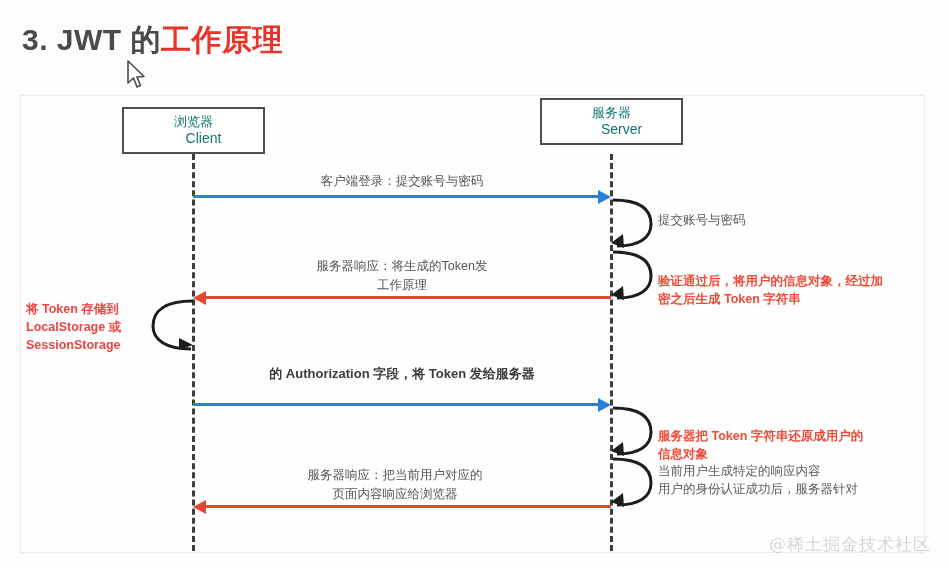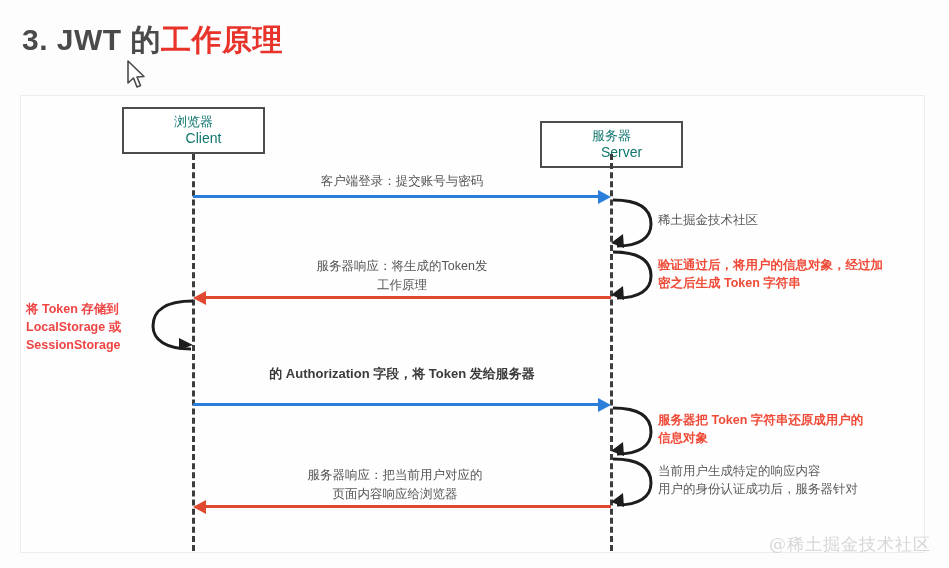--- a/index.html
+++ b/index.html
@@ -68,21 +68,21 @@
   .participant-box .en { font-size: 14px; margin-left: 20px; }
 
   #participant-client {
     left: 122px;
     top: 107px;
     width: 143px;
     height: 47px;
   }
   #participant-server {
     left: 540px;
-    top: 121px;
+    top: 98px;
     width: 143px;
     height: 47px;
   }
 
   
   .lifeline {
     position: absolute;
     top: 154px;
     width: 0;
     height: 397px;
@@ -129,21 +129,21 @@
   }
 
   
   .note {
     position: absolute;
     font-size: 12.5px;
     line-height: 1.45;
     white-space: nowrap;
   }
   .note.gray { color: #5a5a5a; }
-  .note.red  { color: #ef4b38; font-weight: bold; }
+  .note.red  { color: #ef4b38; font-weight: bold; margin-top: 16px; }
   .note.green {
     color: #ef4444;
     font-weight: bold;
     text-align: left;
   }
 
   
   #watermark {
     position: absolute;
     right: 18px;
@@ -184,21 +184,21 @@
   <div>客户端登录：提交账号与密码</div>
 </div>
 <div class="msg-line blue" style="left:193px; top:195px; width:405px;"></div>
 <div class="arrow-head right-blue" style="left:598px; top:190px;"></div>
 
 <svg class="self-loop" style="left:611px; top:196px;" viewBox="0 0 46 56">
   <path d="M2 4 C30 4, 40 14, 40 28 C40 42, 28 50, 6 50" fill="none" stroke="#1d1d1d" stroke-width="3"></path>
   <path d="M14 42 L2 51 L15 56 Z" fill="#1d1d1d" transform="translate(-2,-4)"></path>
 </svg>
 <div class="note gray" style="left:658px; top:211px;">
-  <div>稀土掘金技术社区</div>
+  <div>提交账号与密码</div>
 </div>
 
 <svg class="self-loop" style="left:611px; top:248px;" viewBox="0 0 46 56">
   <path d="M2 4 C30 4, 40 14, 40 28 C40 42, 28 50, 6 50" fill="none" stroke="#1d1d1d" stroke-width="3"></path>
   <path d="M14 42 L2 51 L15 56 Z" fill="#1d1d1d" transform="translate(-2,-4)"></path>
 </svg>
 <div class="note red" style="left:658px; top:256px;">
   <div>验证通过后，将用户的信息对象，经过加</div>
   <div>密之后生成 Token 字符串</div>
 </div>

